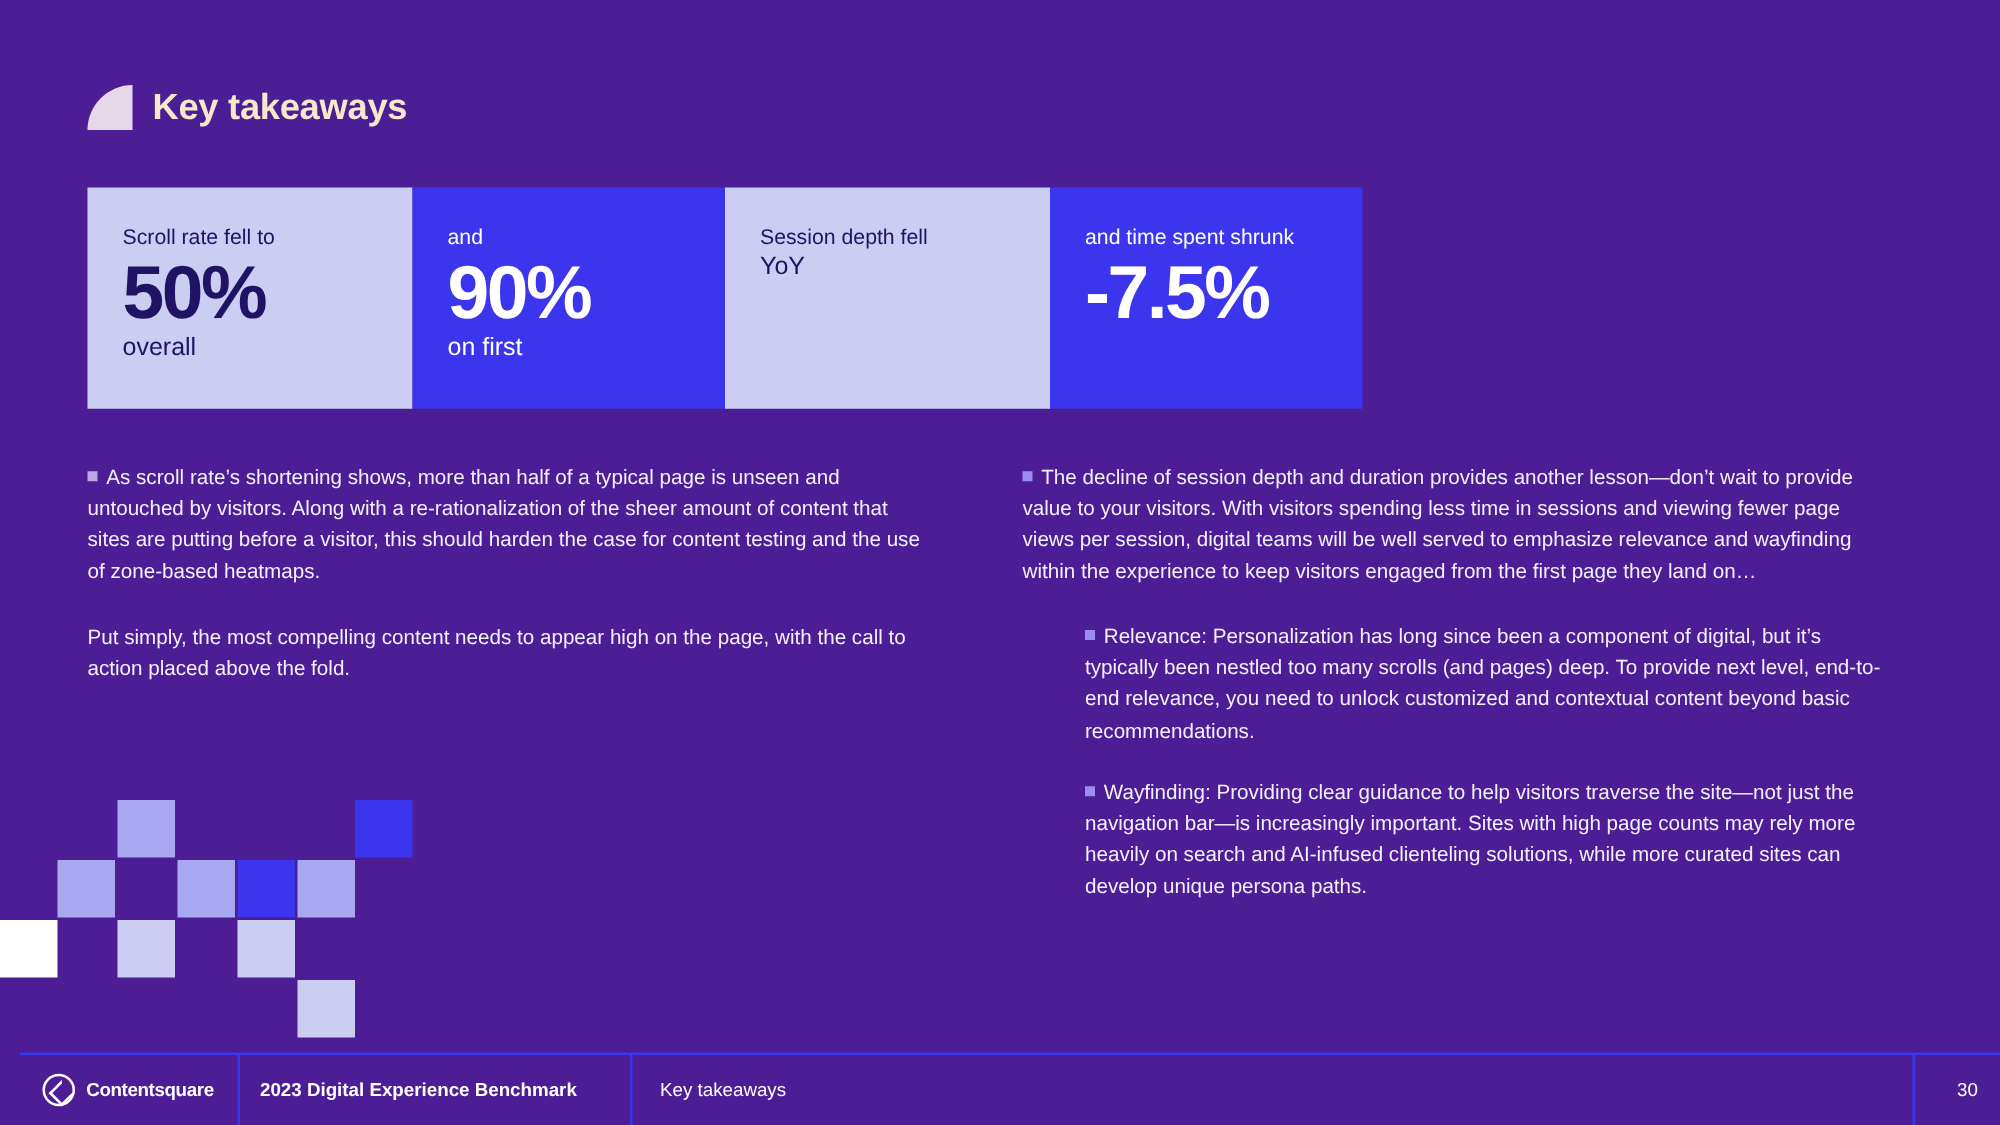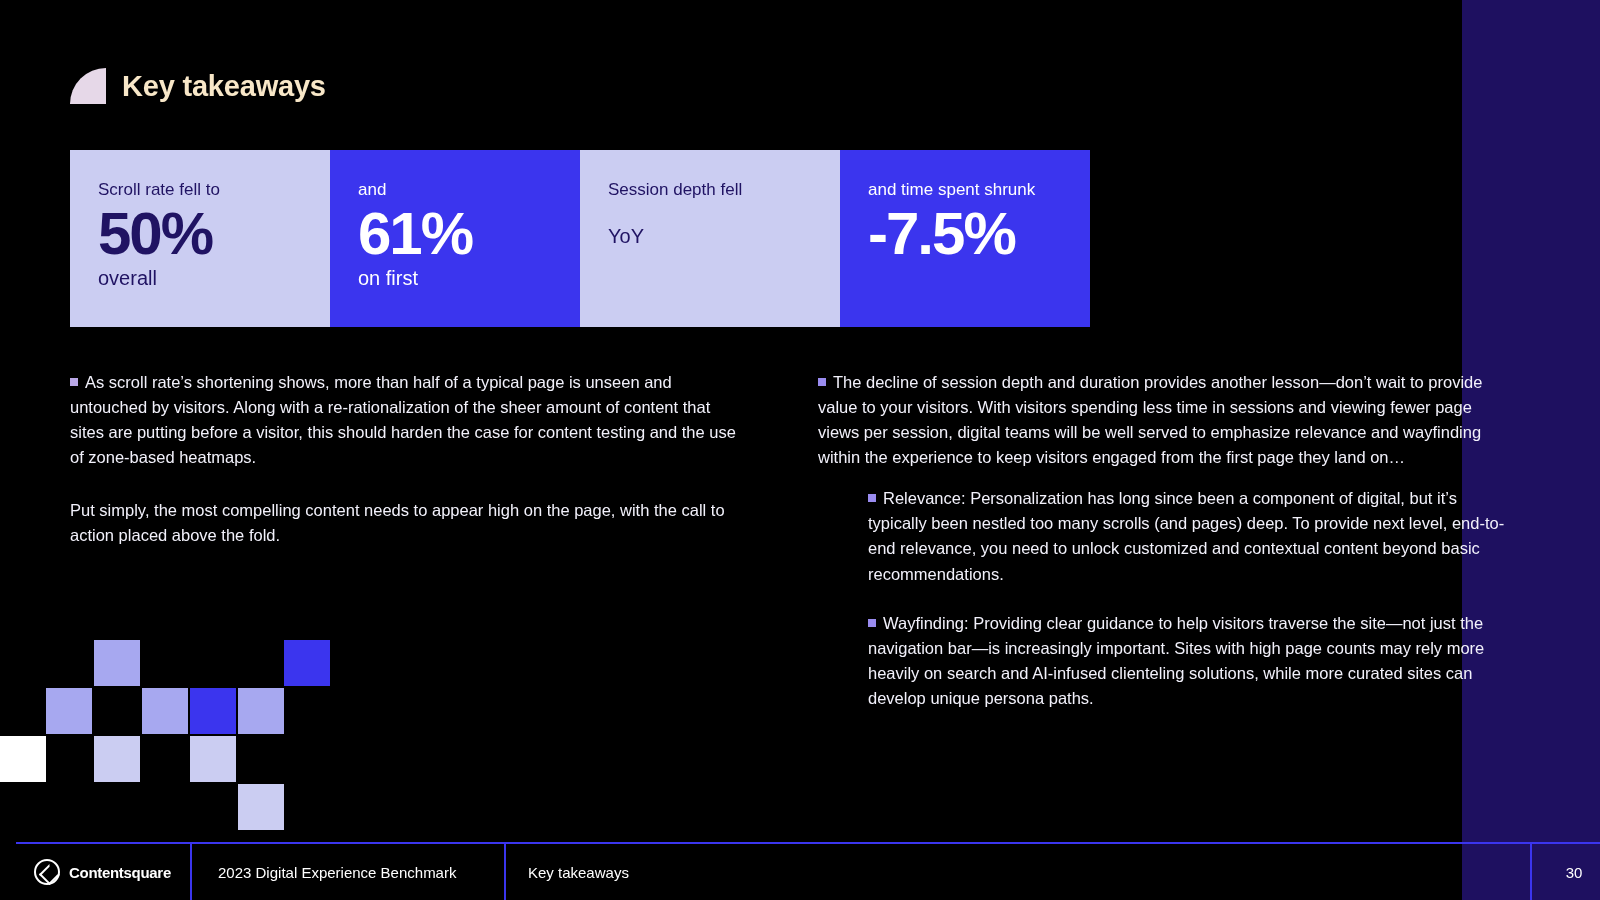--- a/index.html
+++ b/index.html
@@ -4,22 +4,22 @@
 <style>
   * { box-sizing: border-box; margin: 0; padding: 0; }
   html, body {
     width: 1600px; height: 900px;
     background: #1e1060;
     font-family: "Liberation Sans", sans-serif;
     overflow: hidden;
   }
   .slide {
     position: relative;
-    width: 1462px; height: 900px;
-    background: #000000;
+    width: 1600px; height: 900px;
+    background: #4c1d95;
   }
 
   
   .header {
     position: absolute;
     left: 70px; top: 68px;
     display: flex; align-items: center; gap: 16px;
   }
   .quarter-mark {
     width: 36px; height: 36px;
@@ -67,21 +67,21 @@
   .stat-card.bright .big { color: #ffffff; }
   .stat-card .sub {
     font-size: 20px;
     margin-top: 2px;
   }
   .stat-card.light .sub { color: #201363; }
   .stat-card.bright .sub { color: #ffffff; }
 
   .stat-group.left .stat-card.light { width: 260px; }
   .stat-group.left .stat-card.bright { width: 250px; }
-  .stat-group.right .stat-card.light { width: 260px; gap: 23px; }
+  .stat-group.right .stat-card.light { width: 260px; }
   .stat-group.right .stat-card.bright { width: 250px; }
 
   
   .col {
     position: absolute;
     top: 370px;
     font-size: 16.5px;
     line-height: 1.52;
     color: #f2f1fb;
   }
@@ -94,21 +94,21 @@
   .bullet-sq {
     display: inline-block;
     width: 8px; height: 8px;
     background: #9a8cf0;
     margin-right: 7px;
     vertical-align: 2px;
   }
   .bullet-sq.pink { background: #b9a7e6; }
 
   .sub-list {
-    margin-top: 16px;
+    margin-top: 27px;
     margin-left: 50px;
     width: 640px;
   }
   .sub-list .para + .para { margin-top: 24px; }
 
   
   .mosaic {
     position: absolute;
     left: 0; top: 636px;
     width: 340px; height: 200px;
@@ -148,24 +148,24 @@
   }
   .logo-text {
     color: #ffffff;
     font-size: 15px;
     font-weight: bold;
     letter-spacing: -0.3px;
   }
   .footer-report {
     width: 314px;
     display: flex; align-items: center;
-    padding-left: 26px;
-    color: #ffffff;
-    font-size: 15px;
-    font-weight: normal;
+    padding-left: 16px;
+    color: #ffffff;
+    font-size: 15px;
+    font-weight: bold;
     border-right: 2px solid #3b35ee;
   }
   .footer-section {
     flex: 1;
     display: flex; align-items: center;
     padding-left: 22px;
     color: #ffffff;
     font-size: 15px;
     border-right: 2px solid #3b35ee;
   }
@@ -189,21 +189,21 @@
   <div class="stats-row">
 
     <div class="stat-group left">
       <div class="stat-card light">
         <div class="cap">Scroll rate fell to</div>
         <div class="big">50%</div>
         <div class="sub">overall</div>
       </div>
       <div class="stat-card bright">
         <div class="cap">and</div>
-        <div class="big">61%</div>
+        <div class="big">90%</div>
         <div class="sub">on first</div>
       </div>
     </div>
 
     <div class="stat-group right">
       <div class="stat-card light">
         <div class="cap">Session depth fell</div>
         <div class="sub">YoY</div>
       </div>
       <div class="stat-card bright">

